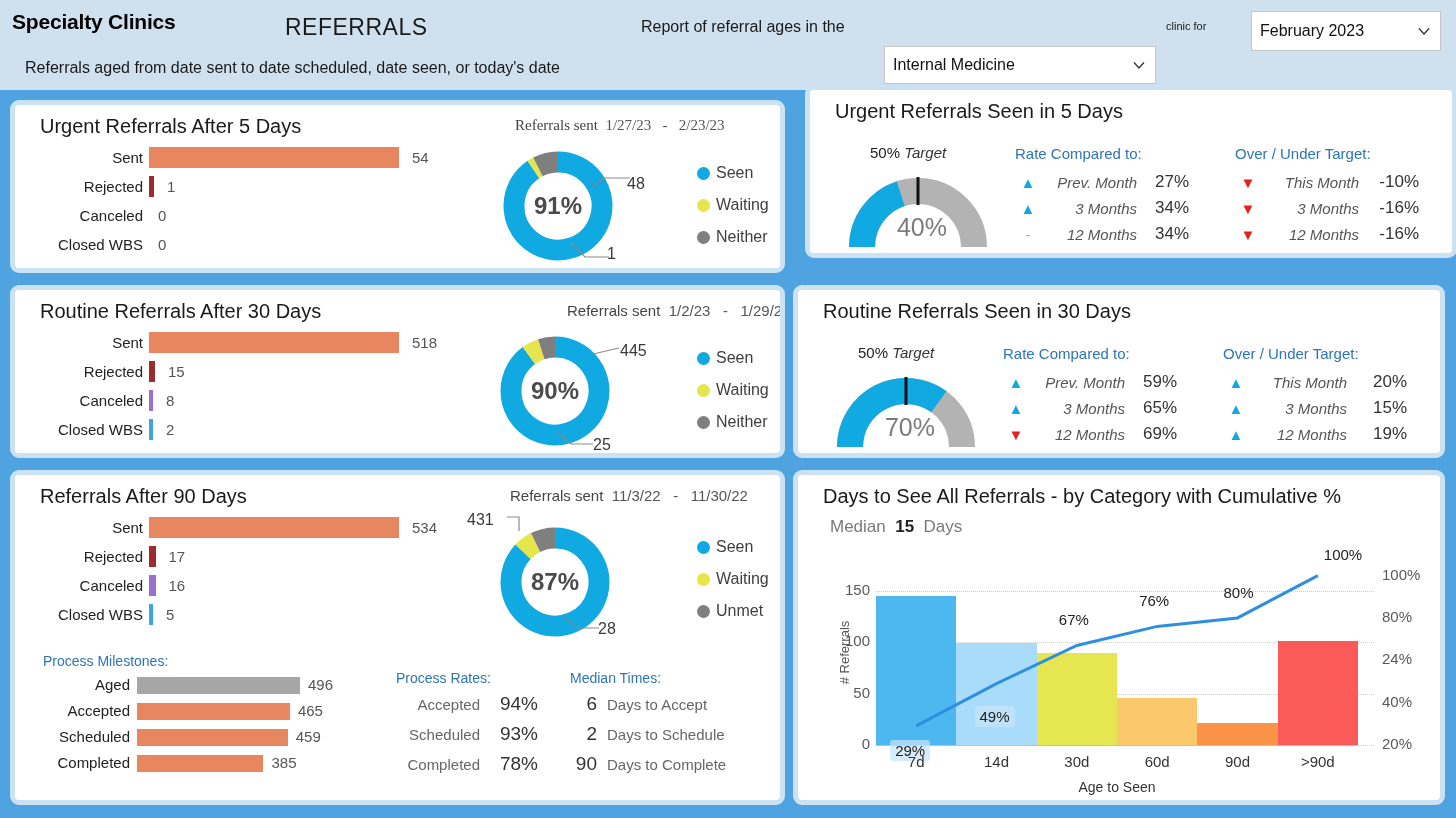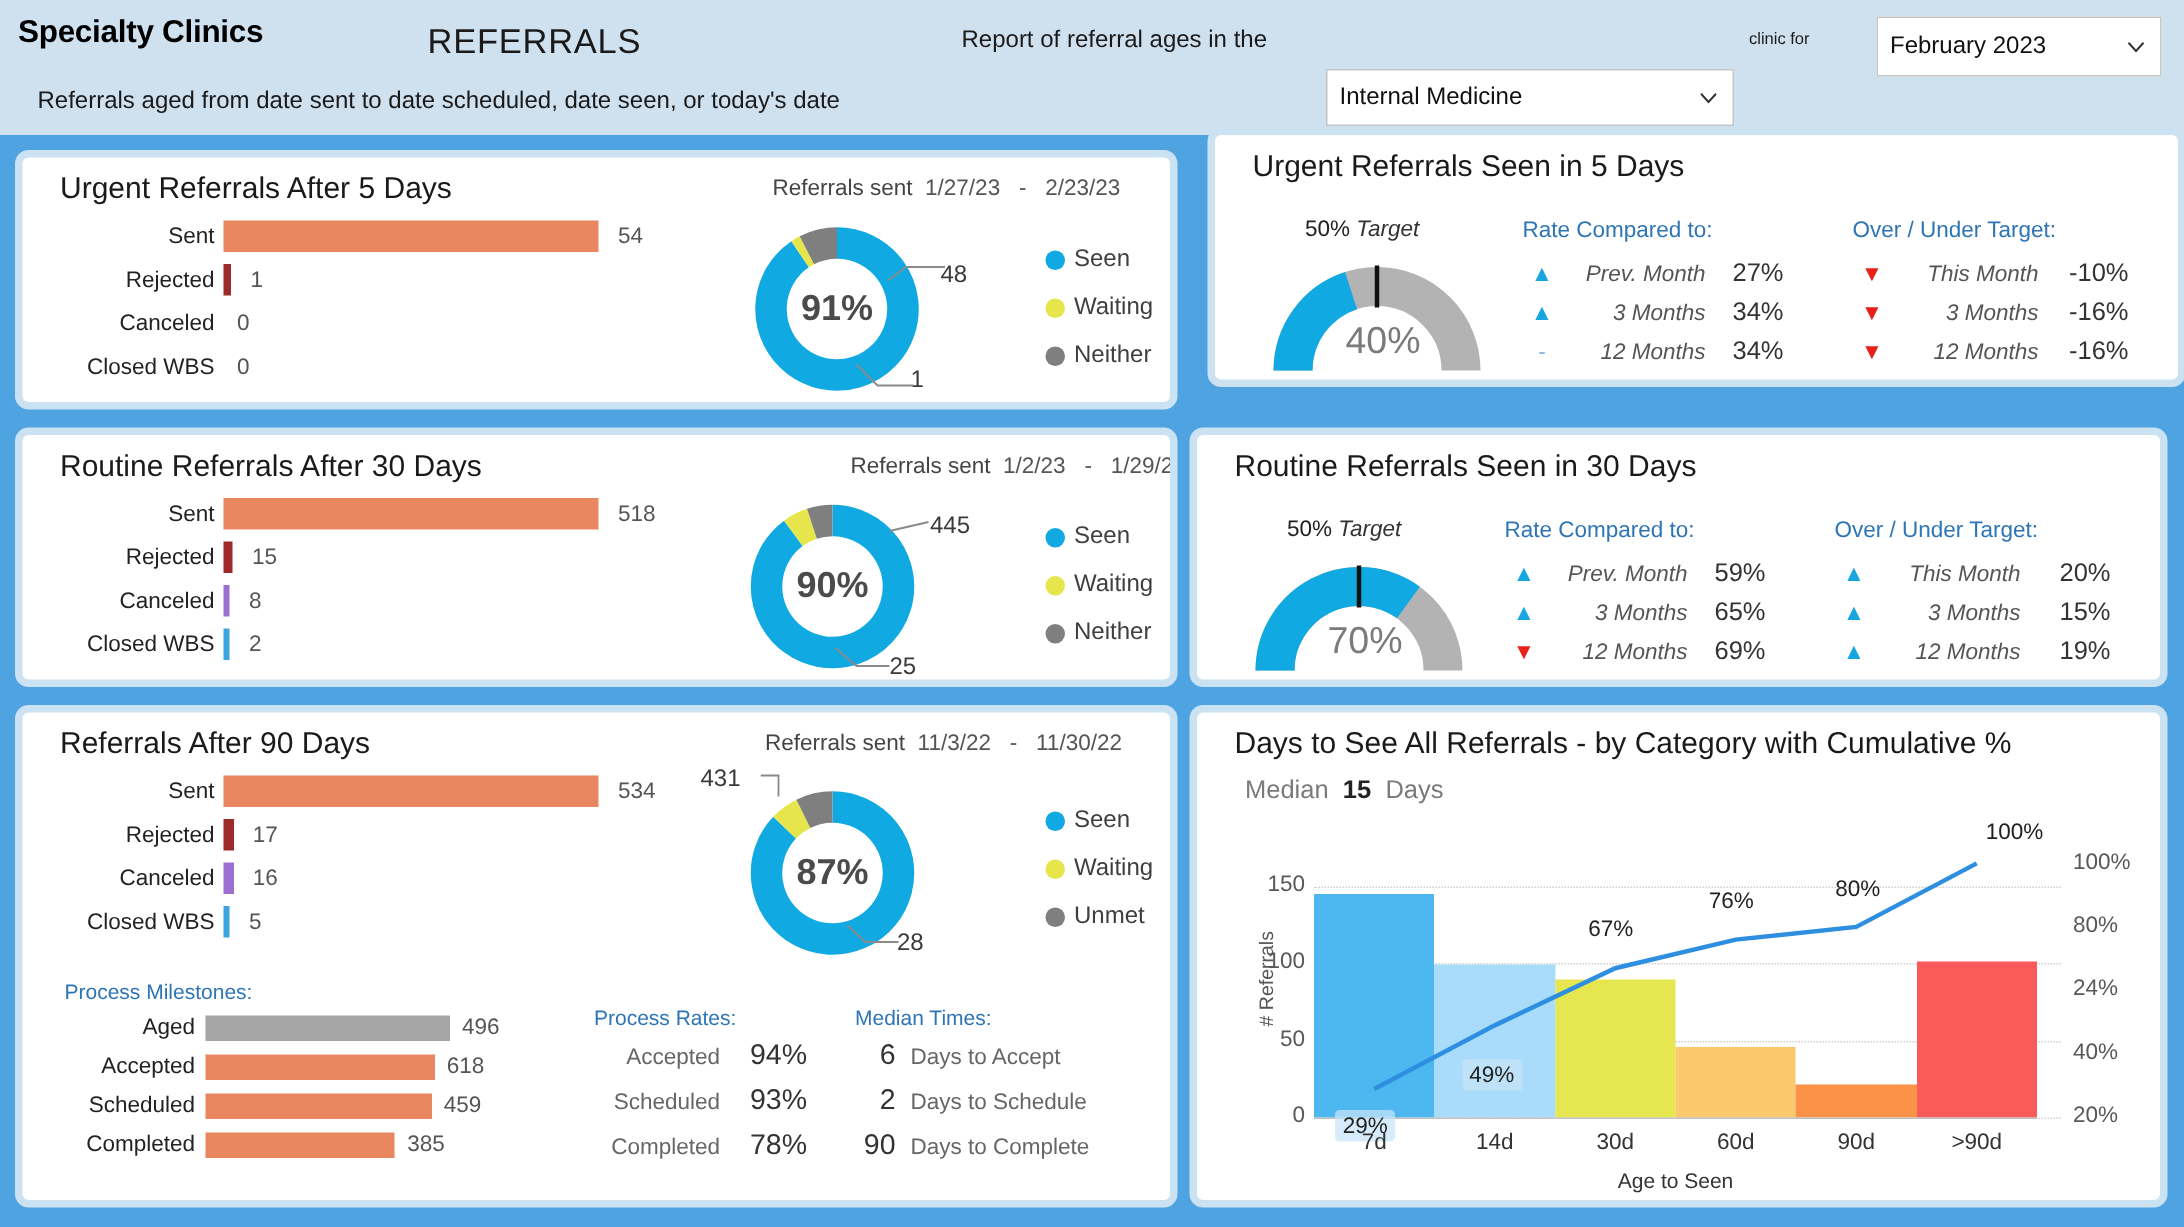--- a/index.html
+++ b/index.html
@@ -162,21 +162,21 @@
         <span class="bar" style="display:inline-block;width:0px;background:#9b6fd1"></span></span>
       <span class="val" style="left:143px">0</span>
     </div>
       <div class="statrow">
       <span class="lbl">Closed WBS</span>
       <span class="barwrap">
         <span class="bar" style="display:inline-block;width:0px;background:#3ca5e0"></span></span>
       <span class="val" style="left:143px">0</span>
     </div>
     </div>
-  <div class="sentline" style="left:500px; top:12px;">
+  <div class="sentline" style="left:500px; top:12px;font-family:Liberation Serif, serif;">
     <span class="sl-lbl">Referrals sent</span>
     &nbsp;<span>1/27/23</span>
     &nbsp;&nbsp;<span>-</span>&nbsp;&nbsp;
     <span>2/23/23</span>
   </div>
   <div class="donutwrap" style="left:488px; top:46px; width:110px; height:110px;">
       <svg width="110" height="110" style="position:absolute;left:0;top:0">
         <path d="M 55 11 A 44 44 0 1 1 30.41317330063322 18.510440495186778" stroke="#10a9e2" stroke-width="21" fill="none"></path>
         <path d="M 30.419542304639286 18.50614984019112 A 44 44 0 0 1 34.90148178472651 15.858595253231904" stroke="#e6e64c" stroke-width="21" fill="none"></path>
         <path d="M 34.90831355467664 15.85508799623112 A 44 44 0 0 1 54.9923205513302 11.000000670158322" stroke="#7f7f7f" stroke-width="21" fill="none"></path>
@@ -453,21 +453,21 @@
   <div class="sechdr" style="left:28px; top:178px;">Process Milestones:</div>
   <div style="position:absolute; left:10px; top:198px; width:340px;">
       <div class="mrow">
       <span class="mlbl">Aged</span>
       <span class="mbar" style="width:163px;background:#a6a6a6"></span>
       <span class="mval" style="left:283px">496</span>
     </div>
       <div class="mrow">
       <span class="mlbl">Accepted</span>
       <span class="mbar" style="width:152.894px;background:#e8865f"></span>
-      <span class="mval" style="left:272.894px">618</span>
+      <span class="mval" style="left:272.894px">465</span>
     </div>
       <div class="mrow">
       <span class="mlbl">Scheduled</span>
       <span class="mbar" style="width:150.775px;background:#e8865f"></span>
       <span class="mval" style="left:270.775px">459</span>
     </div>
       <div class="mrow">
       <span class="mlbl">Completed</span>
       <span class="mbar" style="width:126.488px;background:#e8865f"></span>
       <span class="mval" style="left:246.488px">385</span>

